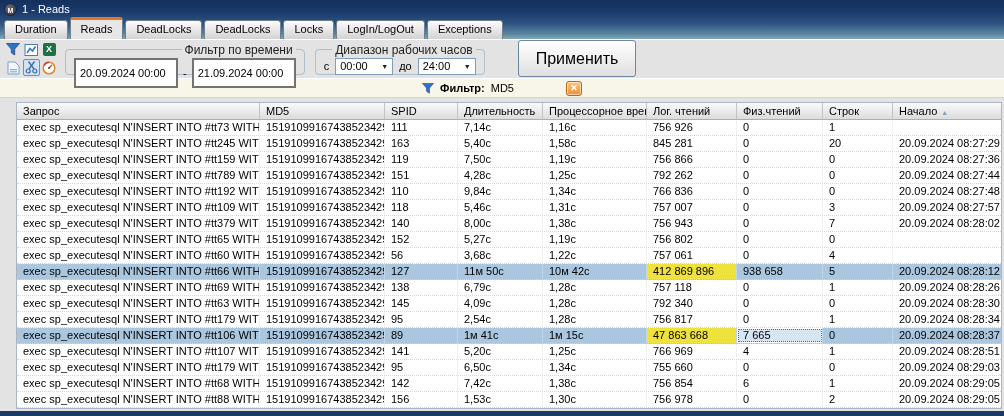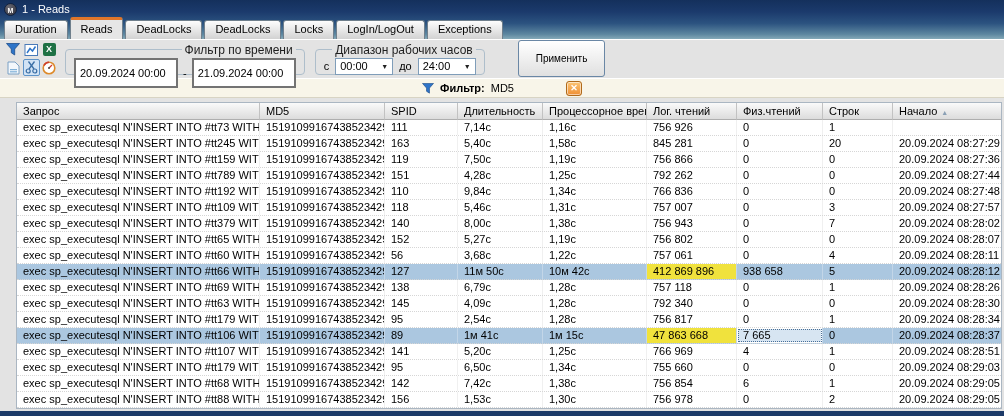--- a/index.html
+++ b/index.html
@@ -57,21 +57,21 @@
   .hours-fields { display:flex; align-items:center; gap:6px; }
   .combo {
     width:58px; height:17px; border:1px solid #7f9db9; background:#fff;
     display:flex; align-items:center; justify-content:space-between; padding:0 4px; cursor:default;
   }
   .combo .arrow { font-size:7px; color:#222; }
   .apply-btn {
     margin-left:28px; height:37px; padding:0 17px;
     border:1px solid #6a87a5; border-radius:3px;
     background:linear-gradient(#ffffff,#e0e0e0);
-    font-family:"Liberation Sans", sans-serif; font-size:10px; color:#000; cursor:default;
+    font-family:"Liberation Sans", sans-serif; font-size:16px; color:#000; cursor:default;
   }
   
   .filter-bar {
     height:20px; background:#f8f5e9; border-top:1px solid #fff; border-bottom:1px solid #d8d4c4;
     display:flex; align-items:center; padding:0 5px; gap:6px;justify-content:center;
   }
   .filter-label { font-weight:bold; }
   .close-btn {
     margin-left:46px; width:16px; height:15px; border:1px solid #b06a1a; border-radius:3px;
     background:linear-gradient(#fcc575,#ef8f33);
@@ -309,32 +309,30 @@
     </div>
         <div class="grow cols">
       <div class="cell">exec sp_executesql N'INSERT INTO #tt65 WITH(TA...</div>
       <div class="cell">15191099167438523429</div>
       <div class="cell">152</div>
       <div class="cell">5,27с</div>
       <div class="cell">1,19с</div>
       <div class="cell">756 802</div>
       <div class="cell">0</div>
       <div class="cell">0</div>
-      <div class="cell" style="border-right:none;">20.09.2024 08:28:07</div>
     </div>
         <div class="grow cols">
       <div class="cell">exec sp_executesql N'INSERT INTO #tt60 WITH(TA...</div>
       <div class="cell">15191099167438523429</div>
       <div class="cell">56</div>
       <div class="cell">3,68с</div>
       <div class="cell">1,22с</div>
       <div class="cell">757 061</div>
       <div class="cell">0</div>
       <div class="cell">4</div>
-      <div class="cell" style="border-right:none;">20.09.2024 08:28:11</div>
     </div>
         <div class="grow cols selected">
       <div class="cell">exec sp_executesql N'INSERT INTO #tt66 WITH(TA...</div>
       <div class="cell">15191099167438523429</div>
       <div class="cell">127</div>
       <div class="cell">11м 50с</div>
       <div class="cell">10м 42с</div>
       <div class="cell hl">412 869 896</div>
       <div class="cell">938 658</div>
       <div class="cell">5</div>

